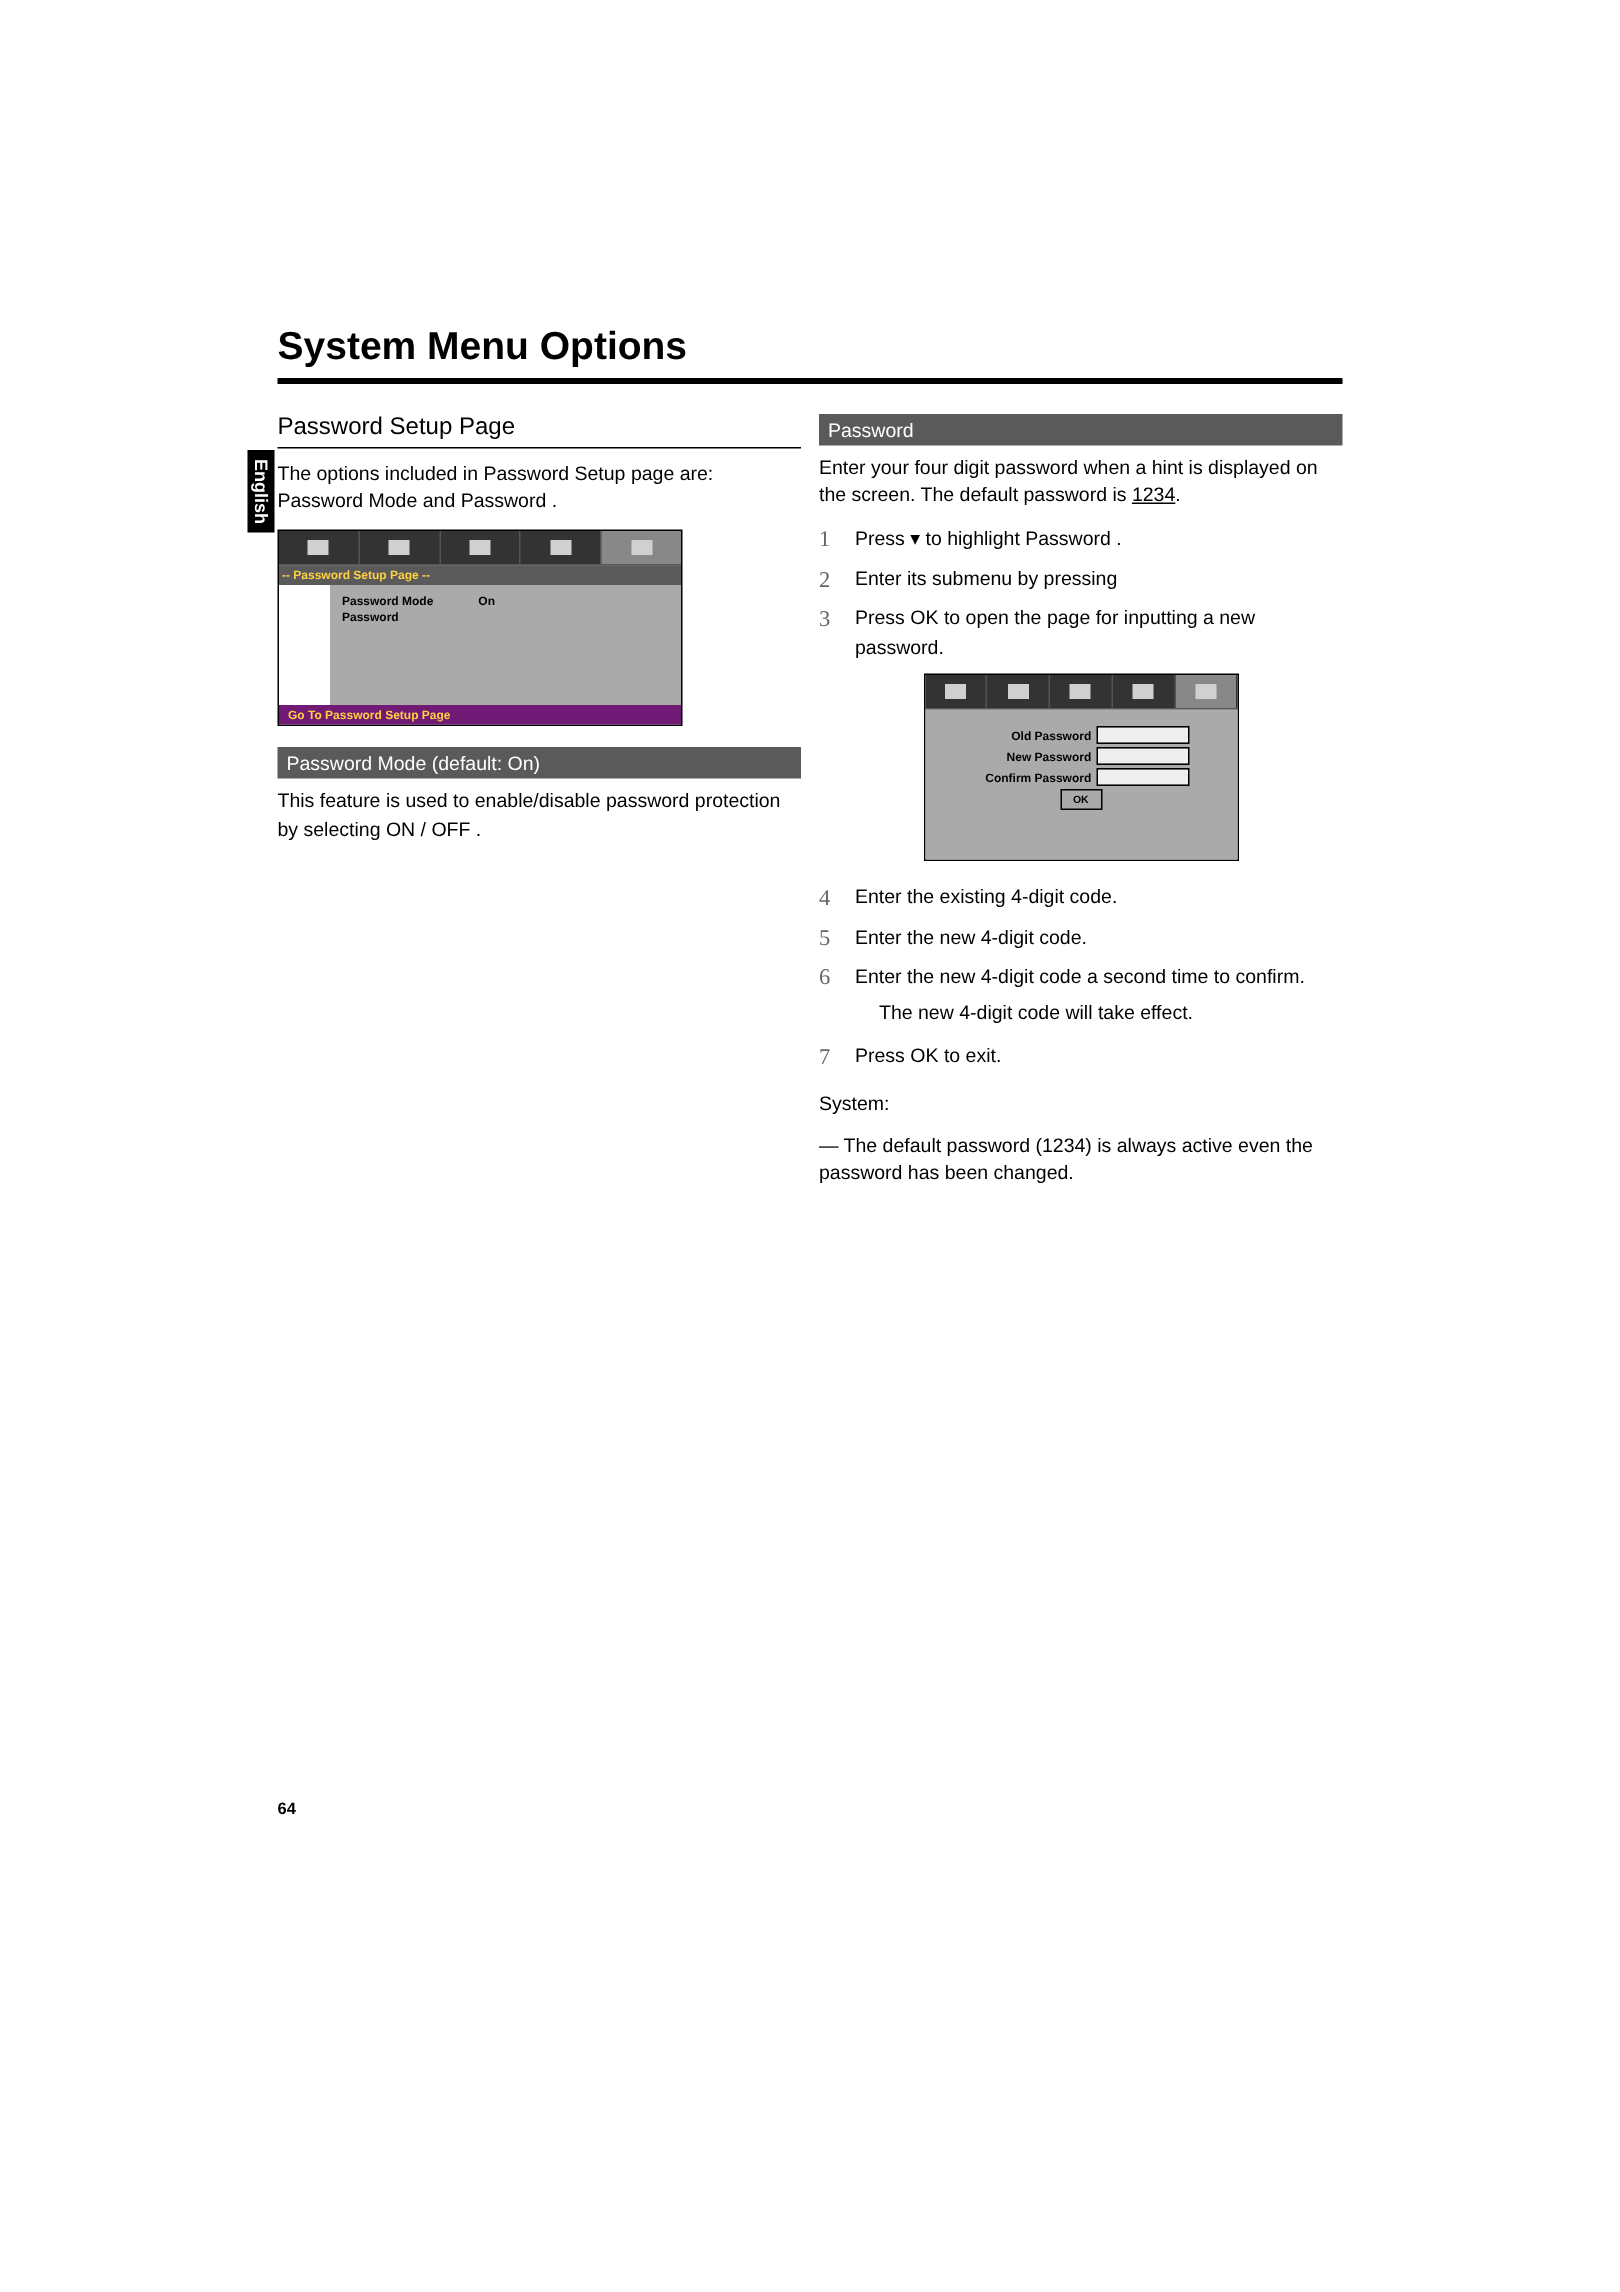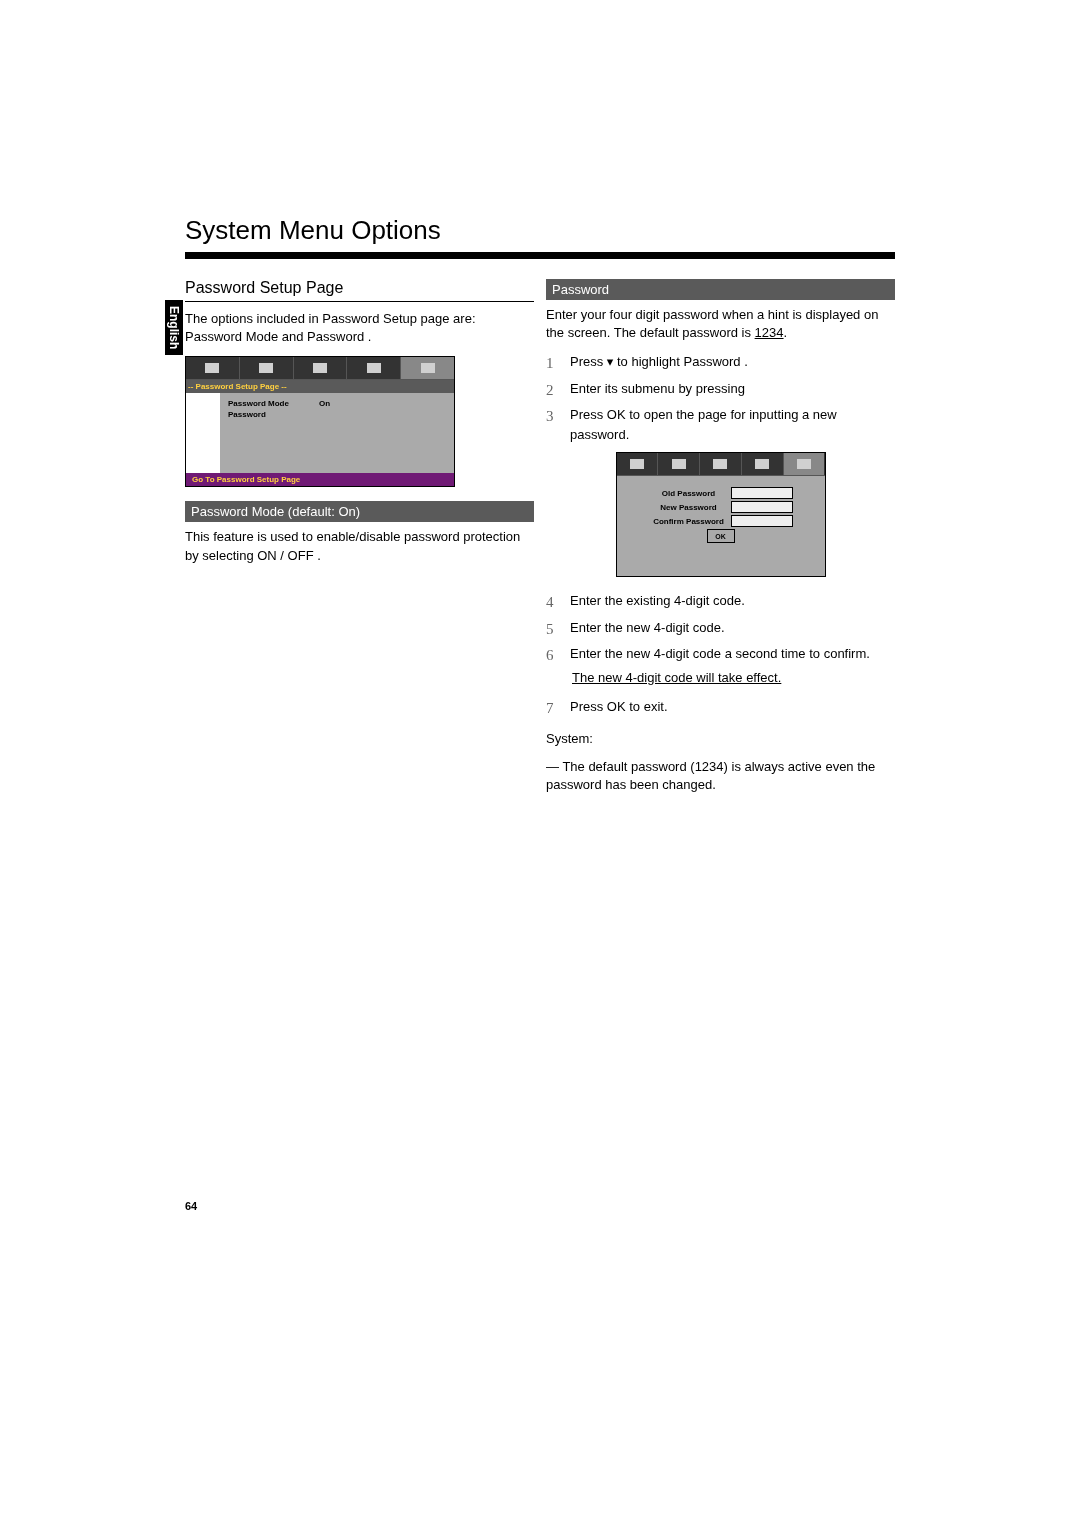--- a/index.html
+++ b/index.html
@@ -12,22 +12,22 @@
     color: #000;
   }
   .page {
     position: absolute;
     left: 185px;
     top: 215px;
     width: 710px;
   }
   .title {
     font-size: 26px;
-    font-weight: 400;
-    border-bottom: 7px solid #000000;
+    font-weight: 700;
+    border-bottom: 4px solid #000000;
     padding-bottom: 6px;
     margin-bottom: 20px;
   }
   .cols {
     display: flex;
     gap: 12px;
   }
   .col { flex: 1; }
   .section-heading {
     font-size: 16px;
@@ -110,21 +110,21 @@
     font-weight: bold;
     color: #000;
   }
   .pw-row {
     display: flex;
     align-items: center;
     justify-content: center;
     gap: 4px;
     margin-bottom: 4px;
   }
-  .pw-label { width: 78px; text-align: center; }
+  .pw-label { width: 78px; text-align: right; }
   .pw-field {
     width: 60px; height: 10px;
     background: #eee;
     outline: 1px solid #000;
   }
   .ok-box {
     width: 26px; height: 12px;
     outline: 1px solid #000;
     display: flex;
     align-items: center;
@@ -136,21 +136,21 @@
   
   .num-list { list-style: none; font-size: 13px; line-height: 1.5; }
   .num-list li { display: flex; gap: 10px; margin-bottom: 4px; }
   .num {
     font-family: Georgia, 'Times New Roman', serif;
     font-size: 15px;
     color: #666;
     width: 14px;
     flex-shrink: 0;
   }
-  .indent { margin-left: 26px; margin-top: -2px; text-decoration: underline; }
+  .indent { margin-left: 40px; margin-top: -2px; }
   .side-tab {
     position: absolute;
     left: 165px;
     top: 300px;
     writing-mode: vertical-rl;
     background: #000;
     color: #fff;
     font-size: 12px;
     padding: 6px 2px;
     font-weight: bold;

